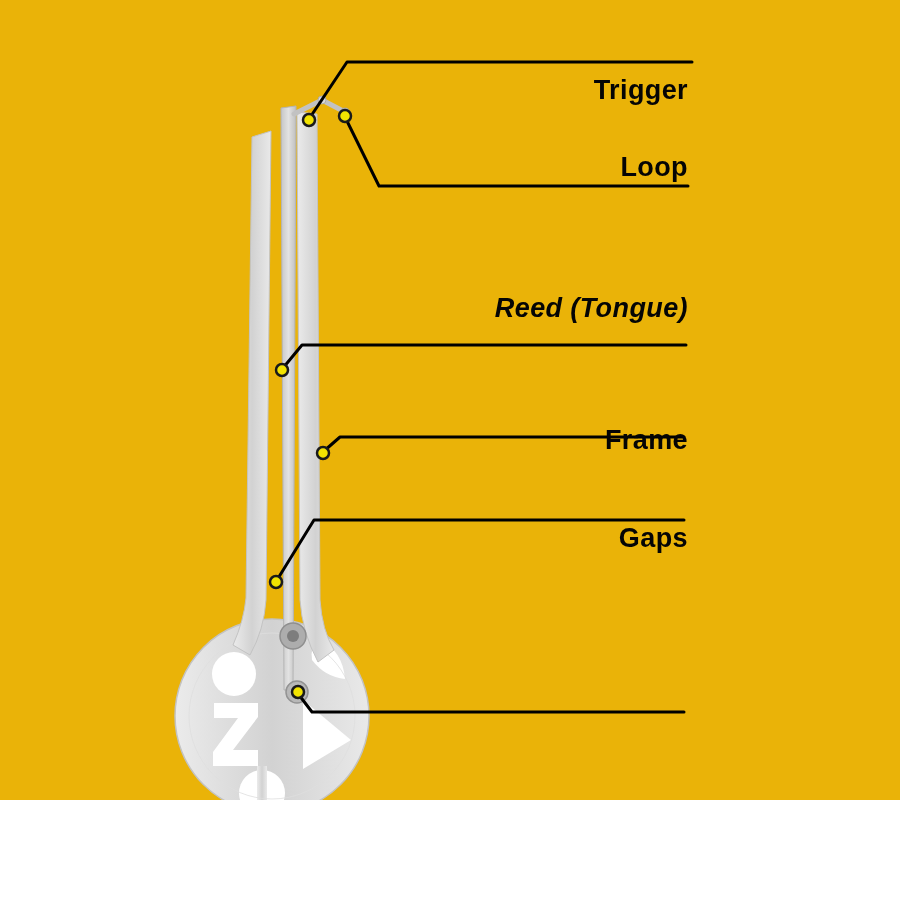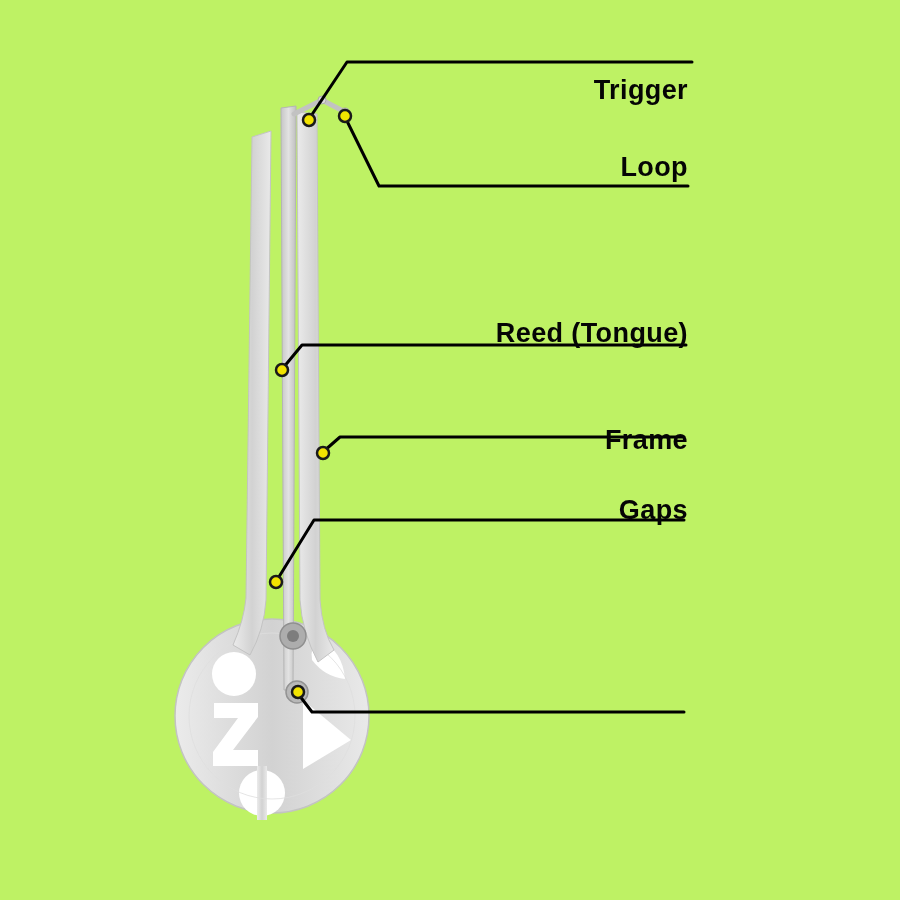--- a/index.html
+++ b/index.html
@@ -1,17 +1,17 @@
 <!DOCTYPE html>
 <html><head>
 <meta charset="utf-8">
 <style>
   html,body{margin:0;padding:0;background:#ffffff;}
   .stage{
-    position:relative;width:900px;height:900px;background:#bef264;
+    position:relative;width:900px;height:800px;background:#eab308;
     font-family:"Liberation Sans",sans-serif;overflow:hidden;
   }
   .stage svg{position:absolute;left:0;top:0;}
   .label{
     position:absolute;right:212px;
     font-weight:700;font-size:27px;line-height:32px;color:#050505;
     letter-spacing:.4px;white-space:nowrap;
   }
   .callout{stroke:#000000;stroke-width:3;fill:none;stroke-linejoin:round;stroke-linecap:round;}
 </style>
@@ -86,17 +86,17 @@
       <circle cx="345" cy="116" r="6" fill="#f2e300"></circle>
       <circle cx="282" cy="370" r="6" fill="#f2e300"></circle>
       <circle cx="323" cy="453" r="6" fill="#f2e300"></circle>
       <circle cx="276" cy="582" r="6" fill="#f2e300"></circle>
       <circle cx="298" cy="692" r="6" fill="#f2e300"></circle>
     </g>
   </svg>
 
   <div class="label" style="top:74px;">Trigger</div>
   <div class="label" style="top:151px;">Loop</div>
-  <div class="label" style="top:317px;">Reed (Tongue)</div>
+  <div class="label" style="top:292px;font-style:italic;">Reed (Tongue)</div>
   <div class="label" style="top:424px;">Frame</div>
-  <div class="label" style="top:494px;">Gaps</div>
+  <div class="label" style="top:522px;">Gaps</div>
 
 </div>
 
 </body></html>

